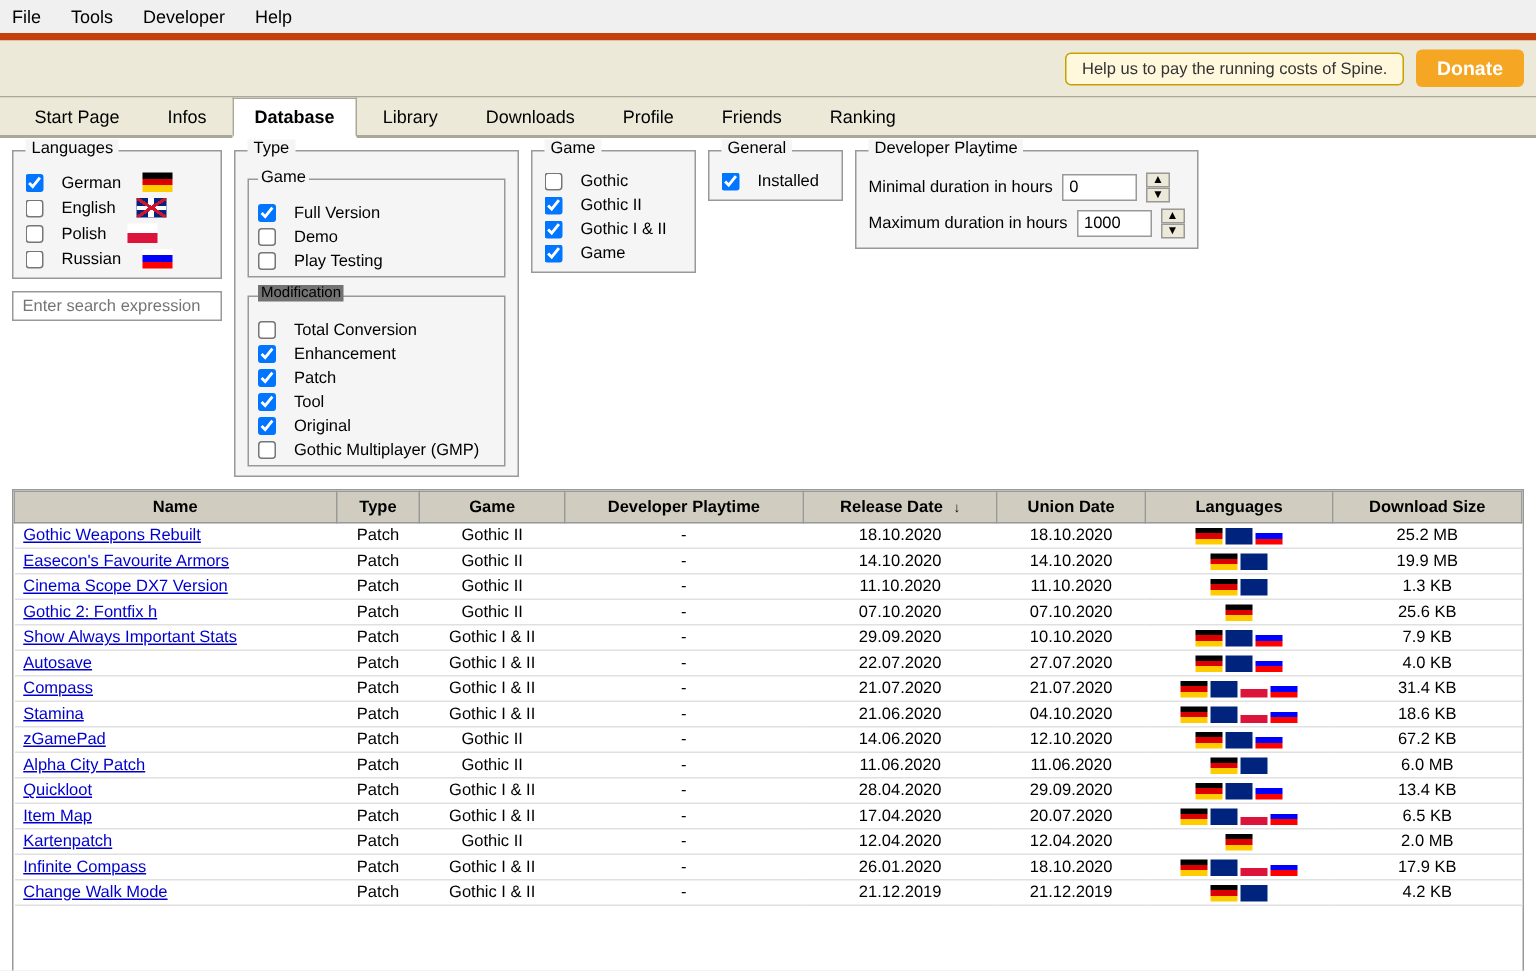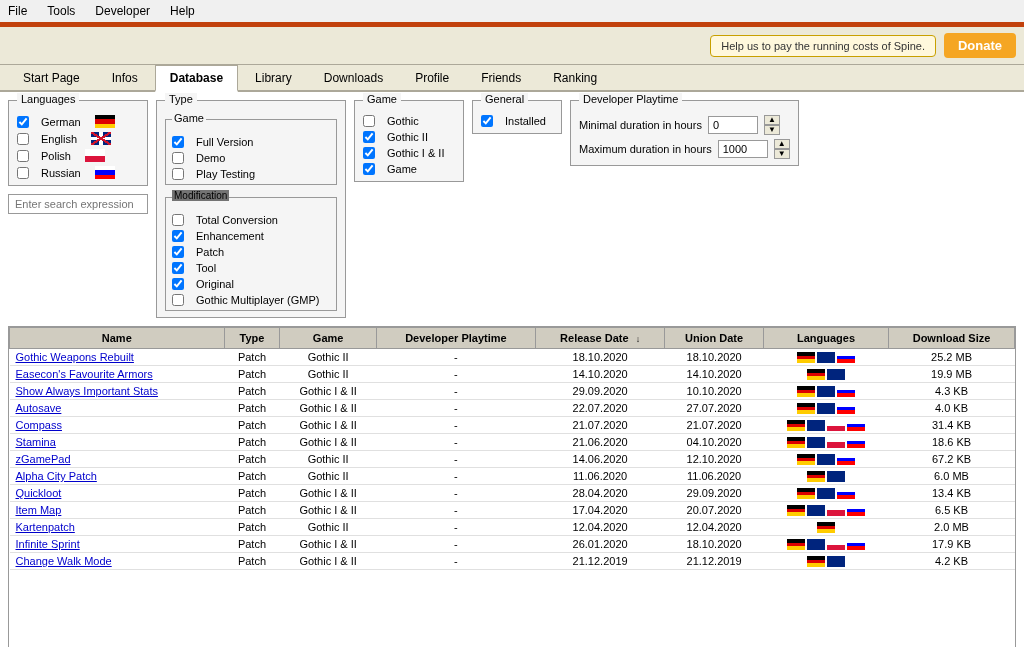--- a/index.html
+++ b/index.html
@@ -273,34 +273,63 @@
     <td>14.10.2020</td>
     <td>
               <div class="flags-cell">
                 <span class="mini-flag mini-flag-de"></span>
                 <span class="mini-flag mini-flag-en"></span>
               </div>
             </td>
     <td>19.9 MB</td>
   </tr>
           <tr>
+    <td class="name-cell"><a>Cinema Scope DX7 Version</a></td>
+    <td>Patch</td>
+    <td>Gothic II</td>
+    <td>-</td>
+    <td>11.10.2020</td>
+    <td>11.10.2020</td>
+    <td>
+              <div class="flags-cell">
+                <span class="mini-flag mini-flag-de"></span>
+                <span class="mini-flag mini-flag-en"></span>
+              </div>
+            </td>
+    <td>1.3 KB</td>
+  </tr>
+          <tr>
+    <td class="name-cell"><a>Gothic 2: Fontfix h</a></td>
+    <td>Patch</td>
+    <td>Gothic II</td>
+    <td>-</td>
+    <td>07.10.2020</td>
+    <td>07.10.2020</td>
+    <td>
+              <div class="flags-cell">
+                <span class="mini-flag mini-flag-de"></span>
+              </div>
+            </td>
+    <td>25.6 KB</td>
+  </tr>
+          <tr>
     <td class="name-cell"><a>Show Always Important Stats</a></td>
     <td>Patch</td>
     <td>Gothic I &amp; II</td>
     <td>-</td>
     <td>29.09.2020</td>
     <td>10.10.2020</td>
     <td>
               <div class="flags-cell">
                 <span class="mini-flag mini-flag-de"></span>
                 <span class="mini-flag mini-flag-en"></span>
                 <span class="mini-flag mini-flag-ru"></span>
               </div>
             </td>
-    <td>4.3 KB</td>
+    <td>7.9 KB</td>
   </tr>
           <tr>
     <td class="name-cell"><a>Autosave</a></td>
     <td>Patch</td>
     <td>Gothic I &amp; II</td>
     <td>-</td>
     <td>22.07.2020</td>
     <td>27.07.2020</td>
     <td>
               <div class="flags-cell">
@@ -417,21 +446,21 @@
     <td>12.04.2020</td>
     <td>12.04.2020</td>
     <td>
               <div class="flags-cell">
                 <span class="mini-flag mini-flag-de"></span>
               </div>
             </td>
     <td>2.0 MB</td>
   </tr>
           <tr>
-    <td class="name-cell"><a>Infinite Sprint</a></td>
+    <td class="name-cell"><a>Infinite Compass</a></td>
     <td>Patch</td>
     <td>Gothic I &amp; II</td>
     <td>-</td>
     <td>26.01.2020</td>
     <td>18.10.2020</td>
     <td>
               <div class="flags-cell">
                 <span class="mini-flag mini-flag-de"></span>
                 <span class="mini-flag mini-flag-en"></span>
                 <span class="mini-flag mini-flag-pl"></span>

